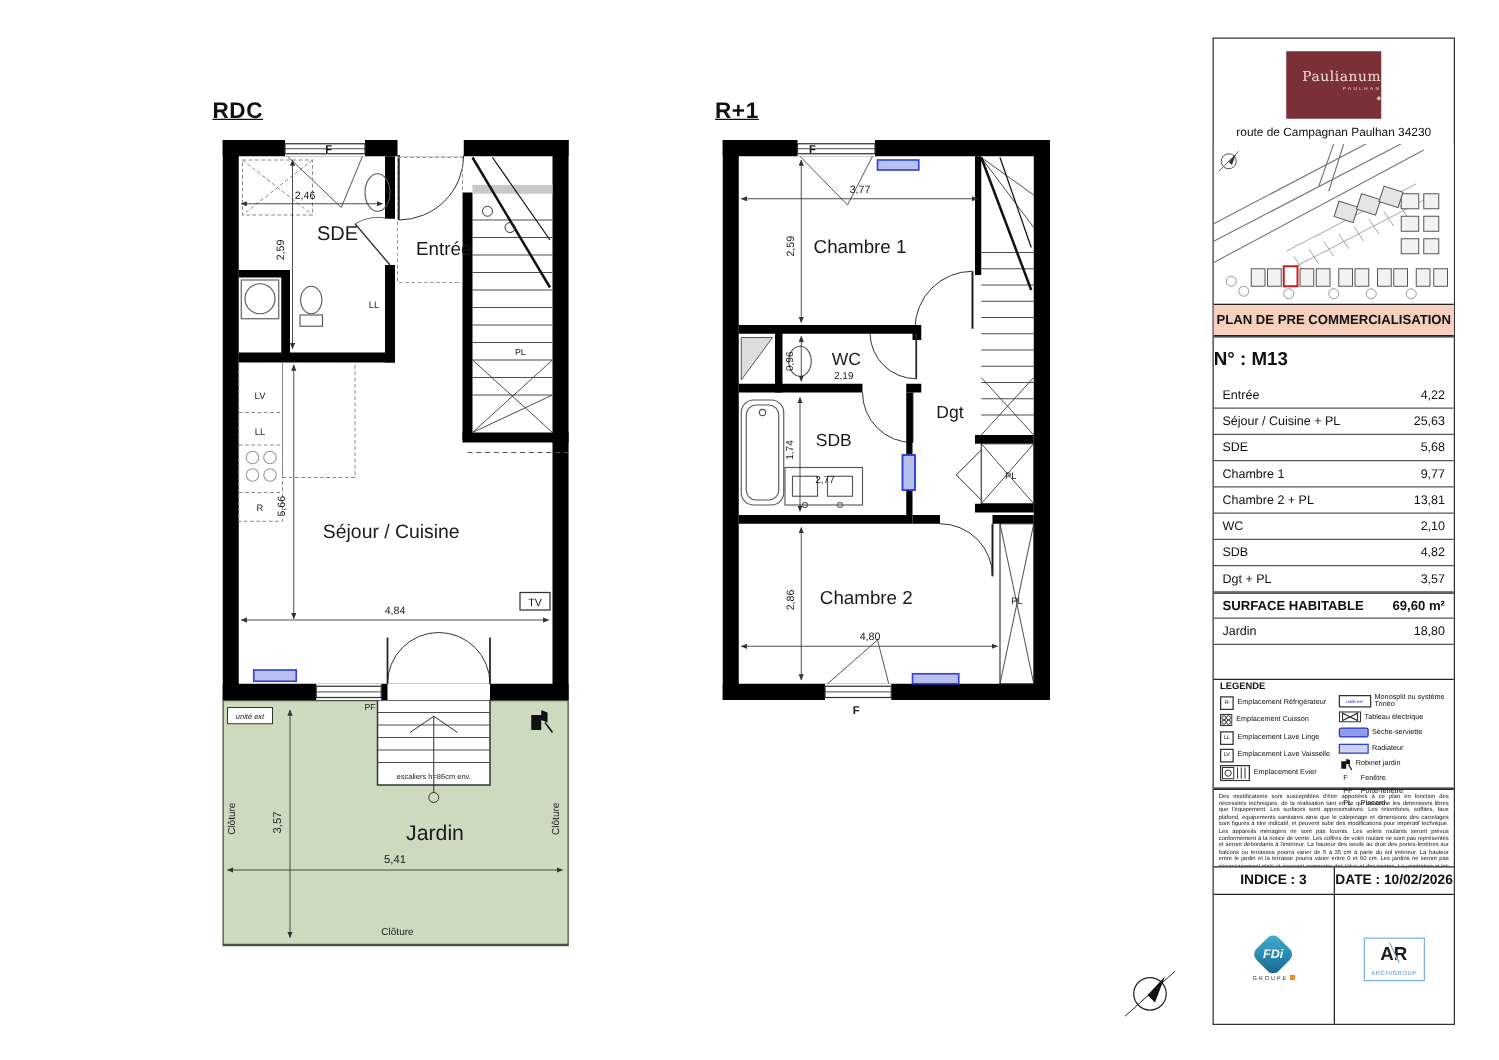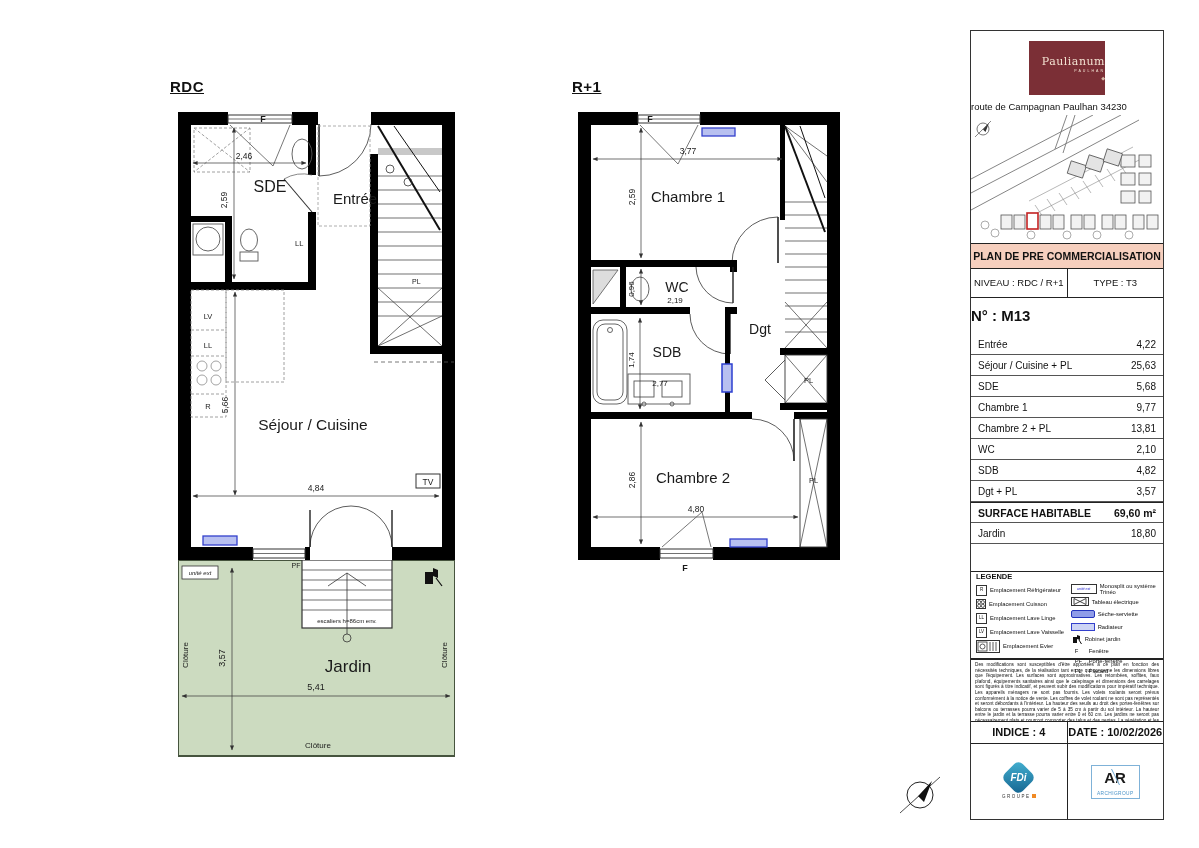--- a/index.html
+++ b/index.html
@@ -1,31 +1,31 @@
 <!DOCTYPE html>
 <html><head>
 <meta charset="utf-8">
 <style>
   html,body{margin:0;padding:0;background:#fff;}
   #page{position:relative;width:1199px;height:848px;background:#fff;overflow:hidden;
         font-family:"Liberation Sans",sans-serif;color:#111;}
   .abs{position:absolute;}
-  .plan-title{font-weight:bold;font-size:15px;text-decoration:underline;letter-spacing:.5px;}
+  .plan-title{font-weight:bold;font-size:18px;text-decoration:underline;letter-spacing:.5px;}
   svg text{font-family:"Liberation Sans",sans-serif;fill:#1a1a1a;}
 
   
   .sidebar{left:970px;top:30px;width:194px;height:790px;border:1.5px solid #333;
            box-sizing:border-box;background:#fff;display:flex;flex-direction:column;}
   .logo-wrap{height:64px;display:flex;align-items:flex-end;justify-content:center;}
   .logo-box{width:76px;height:54px;background:#7b2f36;color:#f3e2d2;text-align:center;
             display:flex;flex-direction:column;justify-content:center;align-items:flex-end;}
   .brand{font-family:"DejaVu Serif",serif;font-size:11px;letter-spacing:.5px;}
   .brand-sub{font-size:3.6px;letter-spacing:2px;margin-top:1px;}
   .brand-orn{font-size:5px;margin-top:2px;color:#d8b9a8;}
-  .address{font-size:9.5px;margin-top:6px;height:14px;}
+  .address{font-size:9.5px;text-align:center;margin-top:6px;height:14px;}
   .siteplan{width:192px;height:128px;display:block;margin:0 auto;}
   .banner{height:26px;background:#f6cfbe;border-top:1.2px solid #222;border-bottom:1.2px solid #222;
           font-size:10.5px;font-weight:bold;text-align:center;line-height:24px;box-sizing:border-box;}
   .nivrow{height:28px;display:flex;box-sizing:border-box;font-size:9.5px;}
   .nivrow>div{flex:1;text-align:center;line-height:28px;}
   .nivrow .cellR{border-left:1.2px solid #222;}
   .numero{height:37px;border-top:1.2px solid #222;font-size:15px;font-weight:bold;
           line-height:36px;box-sizing:border-box;}
   .thead{height:26px;background:#f6cfbe;border-top:1.2px solid #222;border-bottom:1px solid #444;
          font-size:10px;font-weight:bold;text-align:center;line-height:24px;box-sizing:border-box;}
@@ -432,24 +432,20 @@
       <rect x="56" y="98" width="11" height="16" fill="none" stroke="#c22222" stroke-width="1.6"></rect>
       <g>
         <circle cx="12" cy="14" r="6" fill="none" stroke="#555" stroke-width="0.8"></circle>
         <line x1="4" y1="22" x2="20" y2="6" stroke="#555" stroke-width="0.7"></line>
         <polygon points="18,8 8,19 12,14.5 14.5,17" fill="#333"></polygon>
       </g>
     </svg>
 
     <div class="banner">PLAN DE PRE COMMERCIALISATION</div>
 
-    <div class="nivrow">
-      <div>NIVEAU : RDC / R+1</div>
-      <div class="cellR">TYPE :  T3</div>
-    </div>
 
     <div class="numero">N° : M13</div>
 
 
     <div class="trow">
       <span>Entrée</span>
       <span>4,22</span>
       </div>
     <div class="trow">
       <span>Séjour / Cuisine + PL</span>
@@ -576,21 +572,21 @@
             <span class="k">PL</span>
             <span>Placard</span>
             </div>
         </div>
       </div>
     </div>
 
     <div class="disclaimer">Des modifications sont susceptibles d'être apportées à ce plan en fonction des nécessités techniques, de la réalisation tant en ce qui concerne les dimensions libres que l'équipement. Les surfaces sont approximatives. Les retombées, soffites, faux plafond, équipements sanitaires ainsi que le calepinage et dimensions des carrelages sont figurés à titre indicatif, et peuvent subir des modifications pour impératif technique. Les appareils ménagers ne sont pas fournis. Les volets roulants seront prévus conformément à la notice de vente. Les coffres de volet roulant ne sont pas représentés et seront débordants à l'intérieur. La hauteur des seuils au droit des portes-fenêtres sur balcons ou terrasses pourra varier de 5 à 35 cm à partir du sol intérieur. La hauteur entre le jardin et la terrasse pourra varier entre 0 et 60 cm. Les jardins ne seront pas nécessairement plats et pourront comporter des talus et des pentes. La végétation et les arbres ne sont pas représentés sur ce plan.</div>
 
     <div class="indrow">
-      <div>INDICE : 4</div>
+      <div>INDICE : 3</div>
       <div class="cellR">DATE : 10/02/2026</div>
     </div>
 
     <div class="logosrow">
       <div>
         <div>
           <div class="fdi-d">
               <span class="fdi-t">FDi</span>
             </div>
           <div class="fdi-g"><span>GROUPE</span><span class="fdi-o"></span></div>

